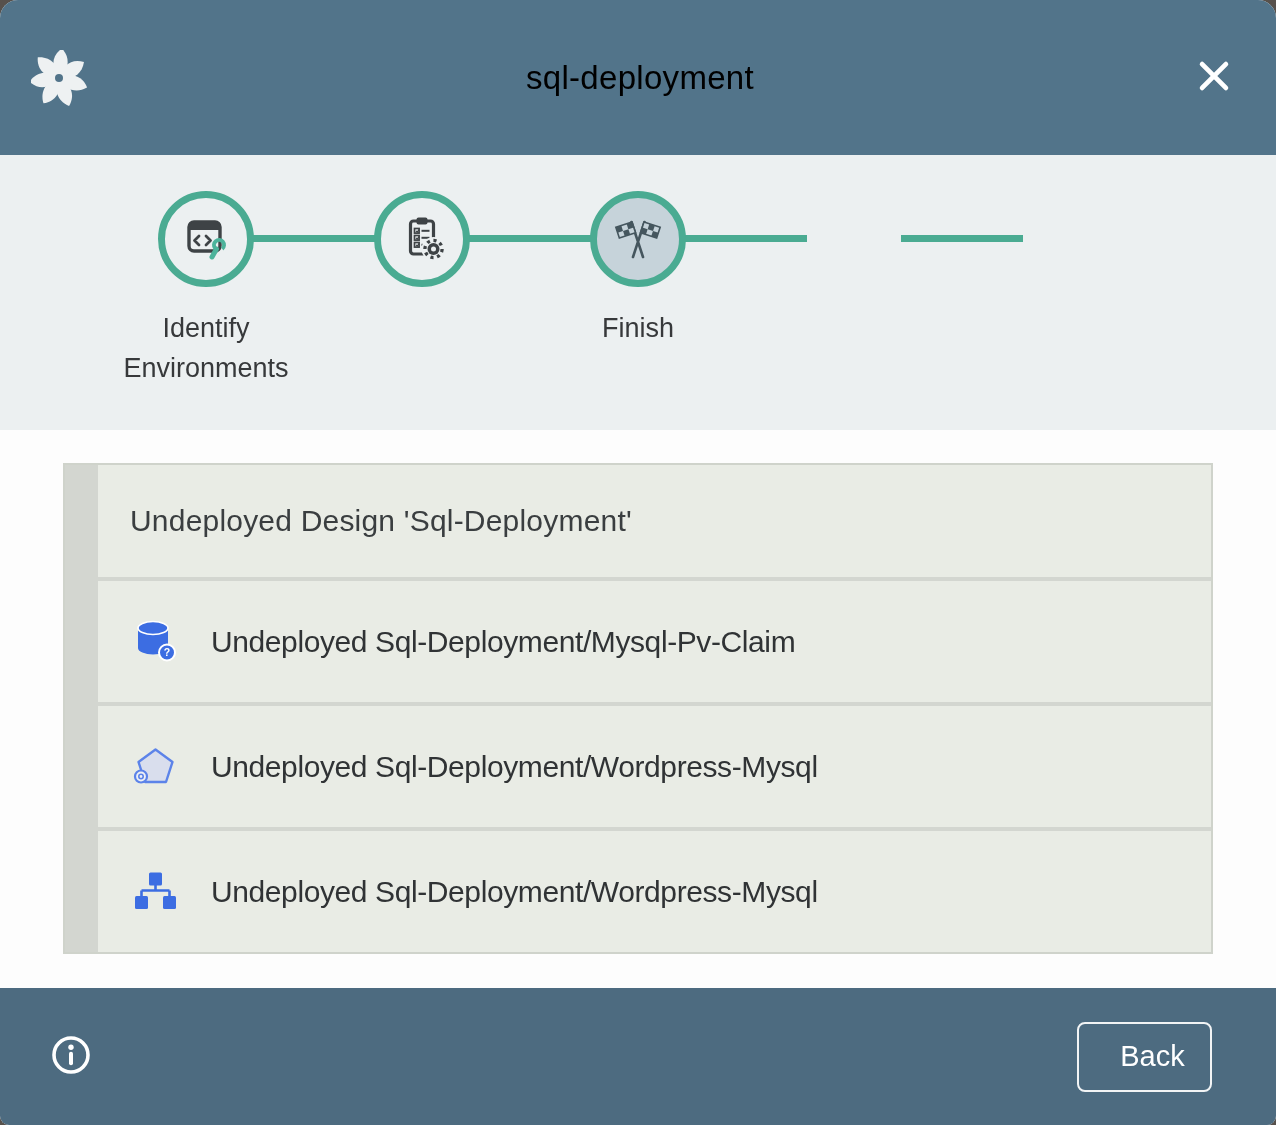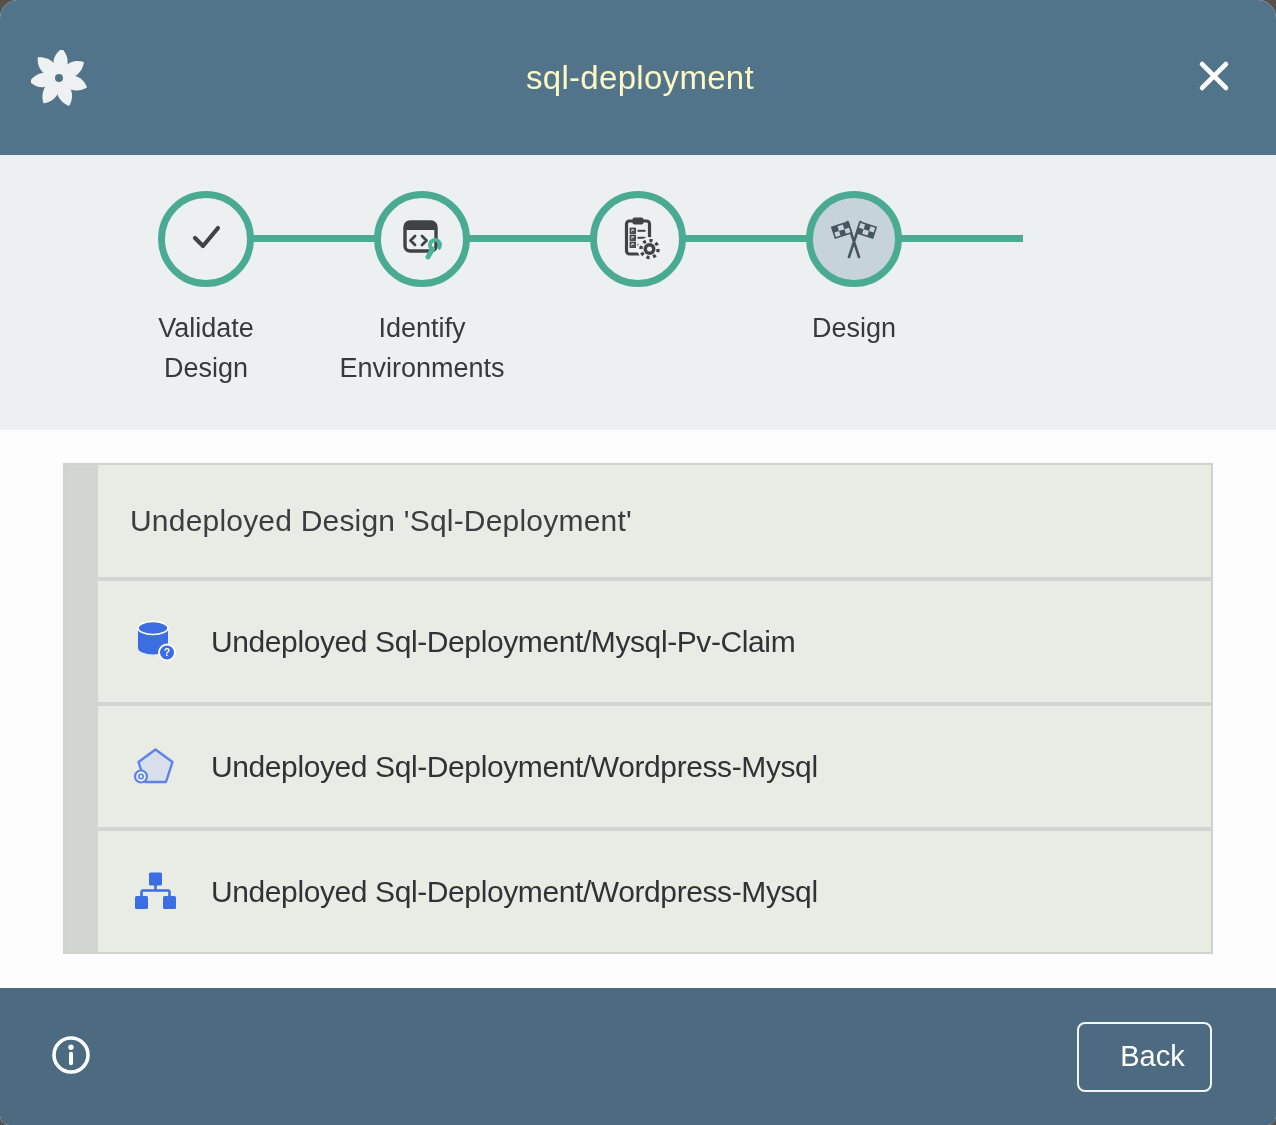--- a/index.html
+++ b/index.html
@@ -11,21 +11,21 @@
   *{box-sizing:border-box; margin:0; padding:0;}
   html,body{width:1276px;height:1125px;overflow:hidden;}
   body{background:var(--page-bg); font-family:"Liberation Sans","DejaVu Sans",sans-serif;}
   .modal{position:absolute; inset:0; display:flex; flex-direction:column;
          border-radius:18px 18px 9px 9px; overflow:hidden; background:#fdfdfd;}
 
   
   .hdr{height:155px; background:var(--header-bg); display:flex; align-items:center;
        padding:0 40px 0 30px; flex:0 0 auto;}
   .logo{width:58px; height:58px; display:flex; align-items:center; justify-content:center;}
-  .hdr-title{flex:1; text-align:center; color:#fef9c3; font-size:33px; font-weight:400;
+  .hdr-title{flex:1; text-align:center; color:#000000; font-size:33px; font-weight:400;
              letter-spacing:.3px;}
   .close-btn{background:none; border:none; cursor:pointer; width:44px; height:44px;
              display:flex; align-items:center; justify-content:center;}
 
   
   .stepper{height:275px; background:var(--stepper-bg); position:relative; flex:0 0 auto;}
   .steps-row{position:absolute; left:98px; top:36px; display:flex;}
   .step{width:216px; display:flex; flex-direction:column; align-items:center; cursor:pointer;}
   .circle{width:96px; height:96px; border-radius:50%; border:7px solid var(--step-border);
           background:var(--stepper-bg); display:flex; align-items:center; justify-content:center;
@@ -92,30 +92,20 @@
   </header>
 
   <section class="stepper">
     <div class="connector c1"></div>
     <div class="connector c2"></div>
     <div class="connector c3"></div>
     <div class="connector c4"></div>
 
     <div class="steps-row">
 
-      <div class="step">
-        <div class="circle">
-          <span>
-            <svg width="48" height="48" viewBox="0 0 48 48">
-              <polyline points="13,25 21,33 36,15" fill="none" stroke="#3e4346" stroke-width="4.2" stroke-linecap="round" stroke-linejoin="round"></polyline>
-            </svg>
-          </span>
-        </div>
-        <div class="step-label">Validate Design</div>
-      </div>
 
       <div class="step">
         <div class="circle">
           <span>
             <svg width="48" height="48" viewBox="0 0 48 48">
               <rect x="7" y="9" width="31" height="29" rx="5" fill="none" stroke="#3e4346" stroke-width="3.4"></rect>
               <path d="M7 14 a5 5 0 0 1 5 -5 h21 a5 5 0 0 1 5 5 v3 H7 Z" fill="#3e4346"></path>
               <path d="M17 23 l-4.5 4.5 4.5 4.5 M24 23 l4.5 4.5 -4.5 4.5" fill="none" stroke="#3e4346" stroke-width="2.8" stroke-linecap="round" stroke-linejoin="round"></path>
               <g>
                 <circle cx="37" cy="32" r="5" fill="none" stroke="#4db39b" stroke-width="4" stroke-dasharray="23 9" transform="rotate(140 37 32)"></circle>
@@ -167,21 +157,21 @@
               </g>
               <g transform="translate(31 10) rotate(18)">
                 <rect x="0" y="0" width="17" height="11.4" fill="#c6d3da" stroke="#45565e" stroke-width="1.6"></rect>
                 <rect x="5.7" y="0" width="5.7" height="5.7" fill="#45565e"></rect>
                 <rect x="0" y="5.7" width="5.7" height="5.7" fill="#45565e"></rect>
                 <rect x="11.3" y="5.7" width="5.7" height="5.7" fill="#45565e"></rect>
               </g>
             </svg>
           </span>
         </div>
-        <div class="step-label">Design</div>
+        <div class="step-label">Finish</div>
       </div>
 
     </div>
   </section>
 
   <section class="content">
     <div class="listbox">
 
       <div class="list-header">
         <span>Undeployed Design 'Sql-Deployment'</span>

